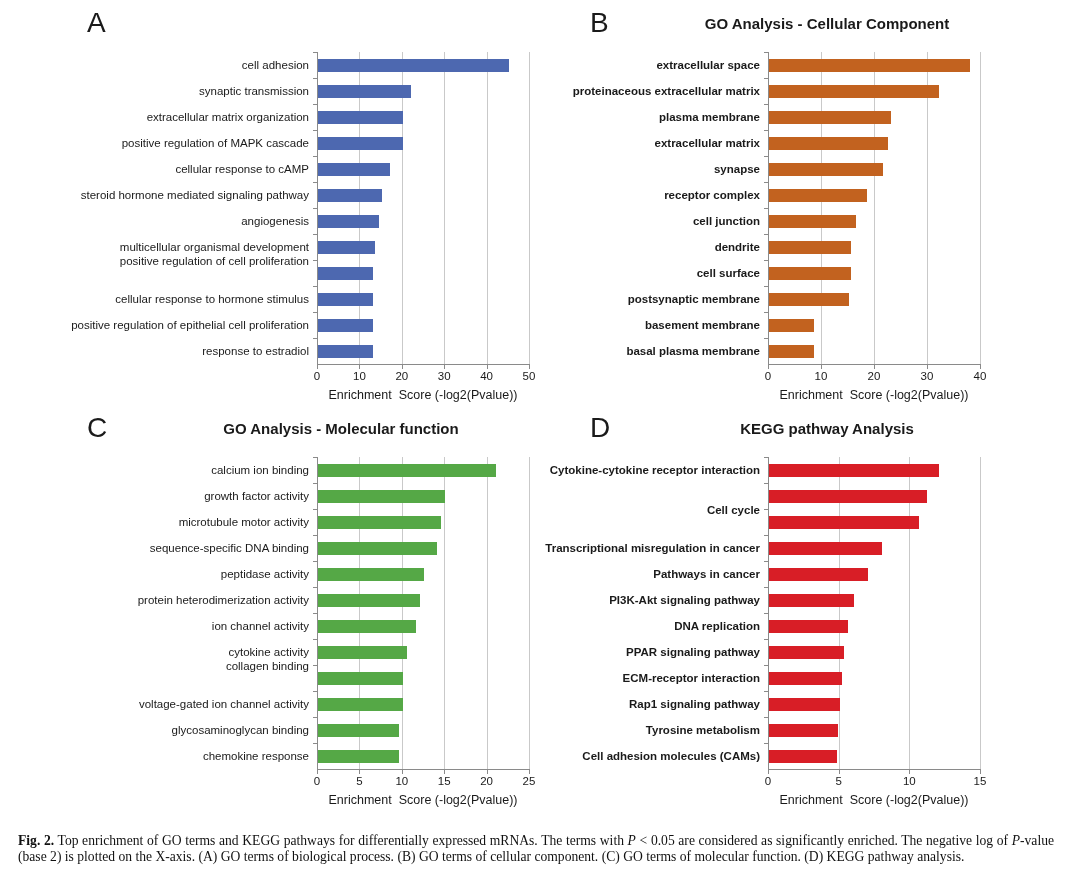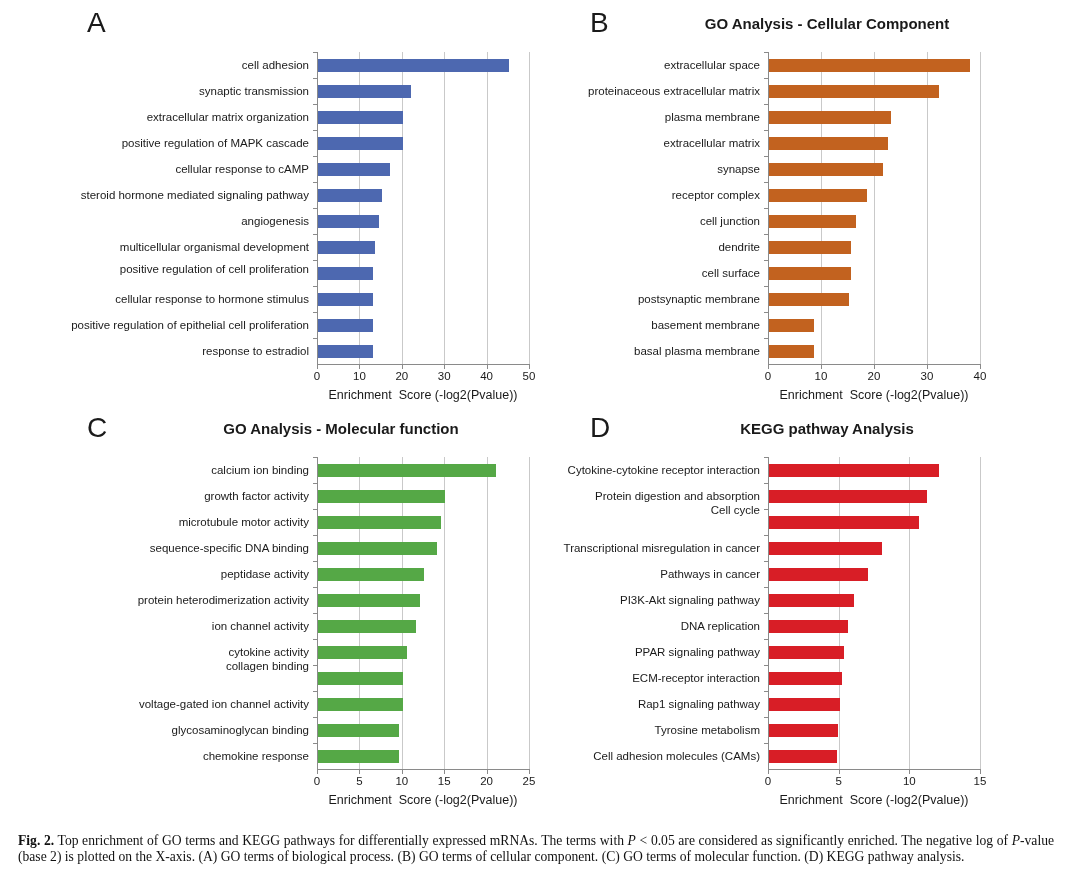--- a/index.html
+++ b/index.html
@@ -12,21 +12,21 @@
   #panel-c{left:85px;top:413px;}
   #panel-d{left:588px;top:413px;}
 
   .panel-letter{position:absolute;left:2px;top:0;font-size:28px;line-height:30px;color:#1a1a1a;}
   .panel-title{position:absolute;top:7px;left:0;right:0;text-align:center;font-size:15px;font-weight:bold;color:#1a1a1a;}
   .panel-left .panel-title{padding-left:34px;}
 
   .chart{position:absolute;top:44px;left:0;right:0;}
   .labels{position:absolute;top:0;left:0;height:312px;}
   .panel-left  .labels{width:232px;}
-  .panel-right .labels{width:180px;}
+  .panel-right .labels{width:180px;font-weight:bold;}
   .cat-label{position:absolute;right:0;height:26px;display:flex;align-items:center;justify-content:flex-end;padding-right:8px;font-size:11.5px;color:#1a1a1a;white-space:nowrap;}
 
   .plot{position:absolute;top:0;height:312px;width:212px;border-left:1px solid #8a8a8a;border-bottom:1px solid #8a8a8a;background:#ffffff;}
   .panel-left  .plot{left:232px;}
   .panel-right .plot{left:180px;}
 
   .gridline{position:absolute;top:0;bottom:0;width:1px;background:#c9c9c9;}
   .bar{position:absolute;height:13px;}
   .row-tick{position:absolute;left:-5px;width:5px;height:1px;background:#8a8a8a;}
   .x-tick{position:absolute;bottom:-5px;width:1px;height:4px;background:#8a8a8a;}
@@ -52,21 +52,21 @@
     <div class="chart">
       <div class="labels">
           <div class="cat-label" style="top: 0px;">cell adhesion</div>
           <div class="cat-label" style="top: 26px;">synaptic transmission</div>
           <div class="cat-label" style="top: 52px;">extracellular matrix organization</div>
           <div class="cat-label" style="top: 78px;">positive regulation of MAPK cascade</div>
           <div class="cat-label" style="top: 104px;">cellular response to cAMP</div>
           <div class="cat-label" style="top: 130px;">steroid hormone mediated signaling pathway</div>
           <div class="cat-label" style="top: 156px;">angiogenesis</div>
           <div class="cat-label" style="top: 182px; text-align: center;">multicellular organismal development</div>
-          <div class="cat-label" style="top: 204px; text-align: right;">positive regulation of cell proliferation</div>
+          <div class="cat-label" style="top: 196px; text-align: right;">positive regulation of cell proliferation</div>
           <div class="cat-label" style="top: 260px;">positive regulation of epithelial cell proliferation</div>
           <div class="cat-label" style="top: 234px;">cellular response to hormone stimulus</div>
           <div class="cat-label" style="top: 286px;">response to estradiol</div>
         </div>
       <div class="plot">
           <div class="x-tick" style="left: calc(0% - 1px);"></div>
           <div class="gridline" style="left: calc(20% - 1px);"></div>
           <div class="x-tick" style="left: calc(20% - 1px);"></div>
           <div class="gridline" style="left: calc(40% - 1px);"></div>
           <div class="x-tick" style="left: calc(40% - 1px);"></div>
@@ -243,21 +243,20 @@
       <div class="xlabel">Enrichment  Score (-log2(Pvalue))</div>
     </div>
   </div>
 
   <div class="panel panel-right" id="panel-d">
     <div class="panel-letter">D</div>
     <div class="panel-title">KEGG pathway Analysis</div>
     <div class="chart">
       <div class="labels">
           <div class="cat-label" style="top: 0px;">Cytokine-cytokine receptor interaction</div>
-          <div class="cat-label" style="top: 26px;">Protein digestion and absorption</div>
           <div class="cat-label" style="top: 40px; text-align: center;">Cell cycle</div>
           <div class="cat-label" style="top: 78px;">Transcriptional misregulation in cancer</div>
           <div class="cat-label" style="top: 104px;">Pathways in cancer</div>
           <div class="cat-label" style="top: 130px;">PI3K-Akt signaling pathway</div>
           <div class="cat-label" style="top: 156px;">DNA replication</div>
           <div class="cat-label" style="top: 182px;">PPAR signaling pathway</div>
           <div class="cat-label" style="top: 208px;">ECM-receptor interaction</div>
           <div class="cat-label" style="top: 234px;">Rap1 signaling pathway</div>
           <div class="cat-label" style="top: 260px;">Tyrosine metabolism</div>
           <div class="cat-label" style="top: 286px;">Cell adhesion molecules (CAMs)</div>

